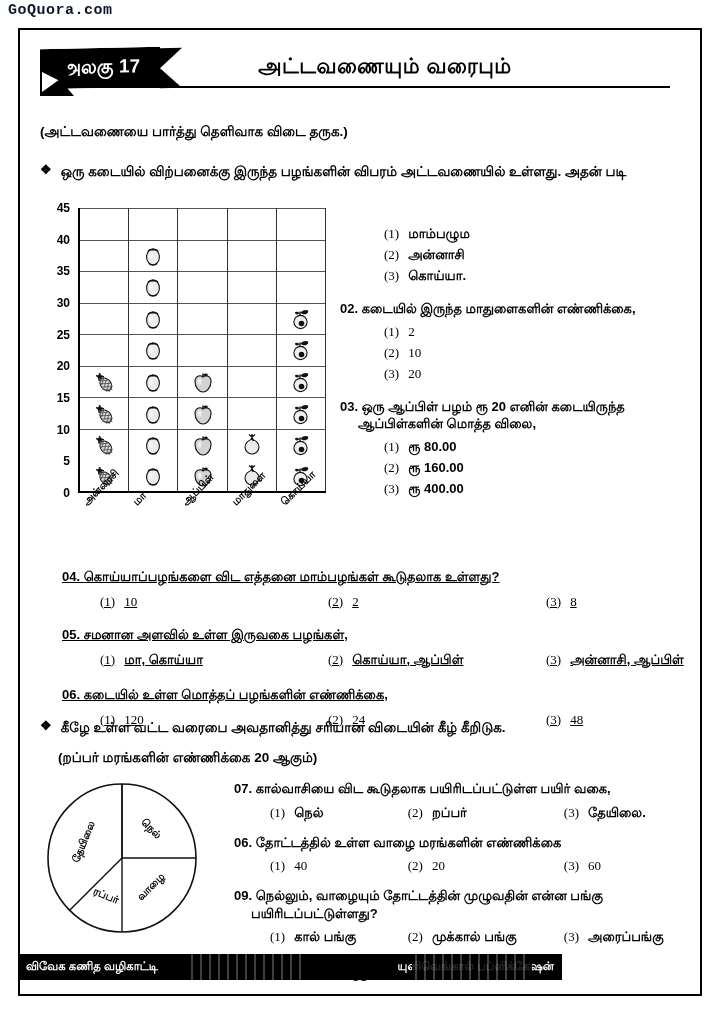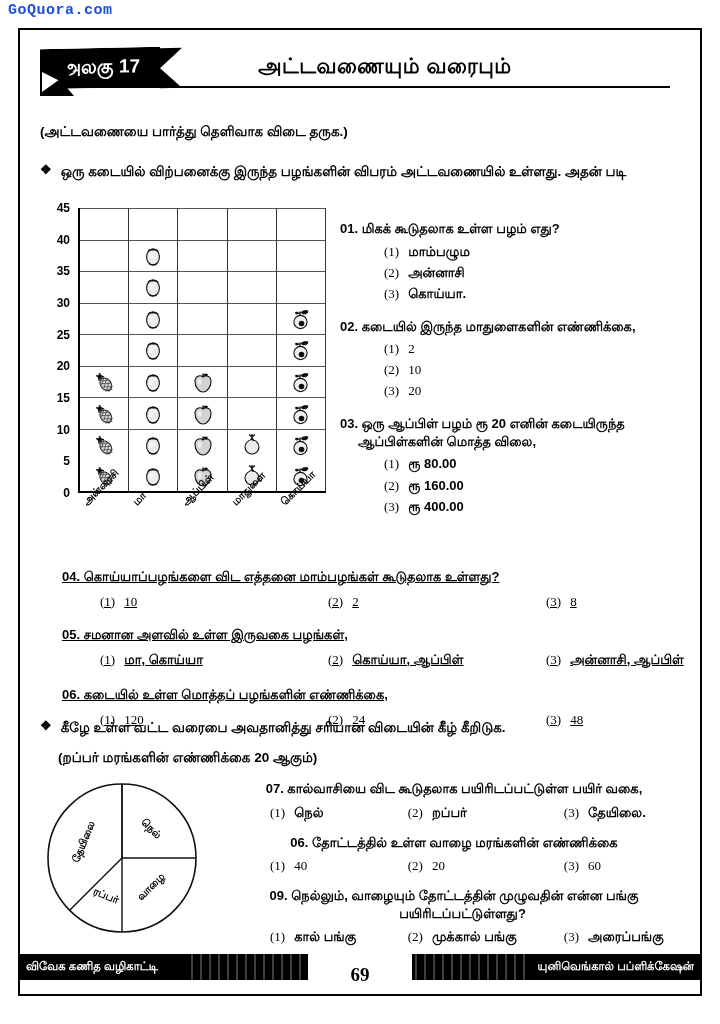--- a/index.html
+++ b/index.html
@@ -11,21 +11,21 @@
     position: relative;
     overflow: hidden;
   }
   .watermark {
     position: absolute;
     left: 8px; top: 2px;
     font-family: "Liberation Mono", monospace;
     font-size: 15px;
     font-weight: bold;
     letter-spacing: 0.5px;
-    color: #1d4ed8;
+    color: #0f172a;
   }
   .page-border {
     position: absolute;
     left: 18px; top: 28px;
     width: 684px; height: 968px;
     border: 2px solid #000;
   }
   .inner {
     position: absolute;
     left: 18px; top: 28px;
@@ -225,35 +225,35 @@
   }
 
   
   .qcol2 {
     position: absolute;
     left: 216px; top: 752px;
     width: 440px;
     font-size: 13px;
     font-weight: bold;
   }
-  .q2 { margin-bottom: 11px; text-align: center; }
+  .q2 { margin-bottom: 11px; }
   .opts-row2 {
     display: flex;
     margin-top: 4px;
     padding-left: 36px;
   }
   .o2-1 { width: 150px; }
   .o2-2 { width: 170px; }
   .o2-3 { width: 120px; }
 
   
   .footer {
     position: absolute;
     left: 0; bottom: 16px;
-    width: 684px; height: 26px;
+    width: 544px; height: 26px;
   }
   .foot-bar-l, .foot-bar-r {
     position: absolute;
     top: 0; height: 26px;
     background: #000;
     display: flex;
     align-items: center;
     color: #fff;
     font-size: 11.5px;
     font-weight: bold;
@@ -578,21 +578,20 @@
         <span class="xlab" style="left: 2px;">அன்னாசி</span>
         <span class="xlab" style="left: 51.6px;">மா</span>
         <span class="xlab" style="left: 101.2px;">ஆப்பிள்</span>
         <span class="xlab" style="left: 150.8px;">மாதுளை</span>
         <span class="xlab" style="left: 200.4px;">கொய்யா</span>
       </div>
   </div>
 
   <div class="qcol">
       <div class="q">
-        <div class="q-text">01. மிகக் கூடுதலாக உள்ள பழம் எது?</div>
         <div class="opts-stack">
           <div class="opt-line">
             <span class="opt-num">(1)</span>
             <span class="opt-val">மாம்பழும</span>
           </div>
           <div class="opt-line">
             <span class="opt-num">(2)</span>
             <span class="opt-val">அன்னாசி</span>
           </div>
           <div class="opt-line">

